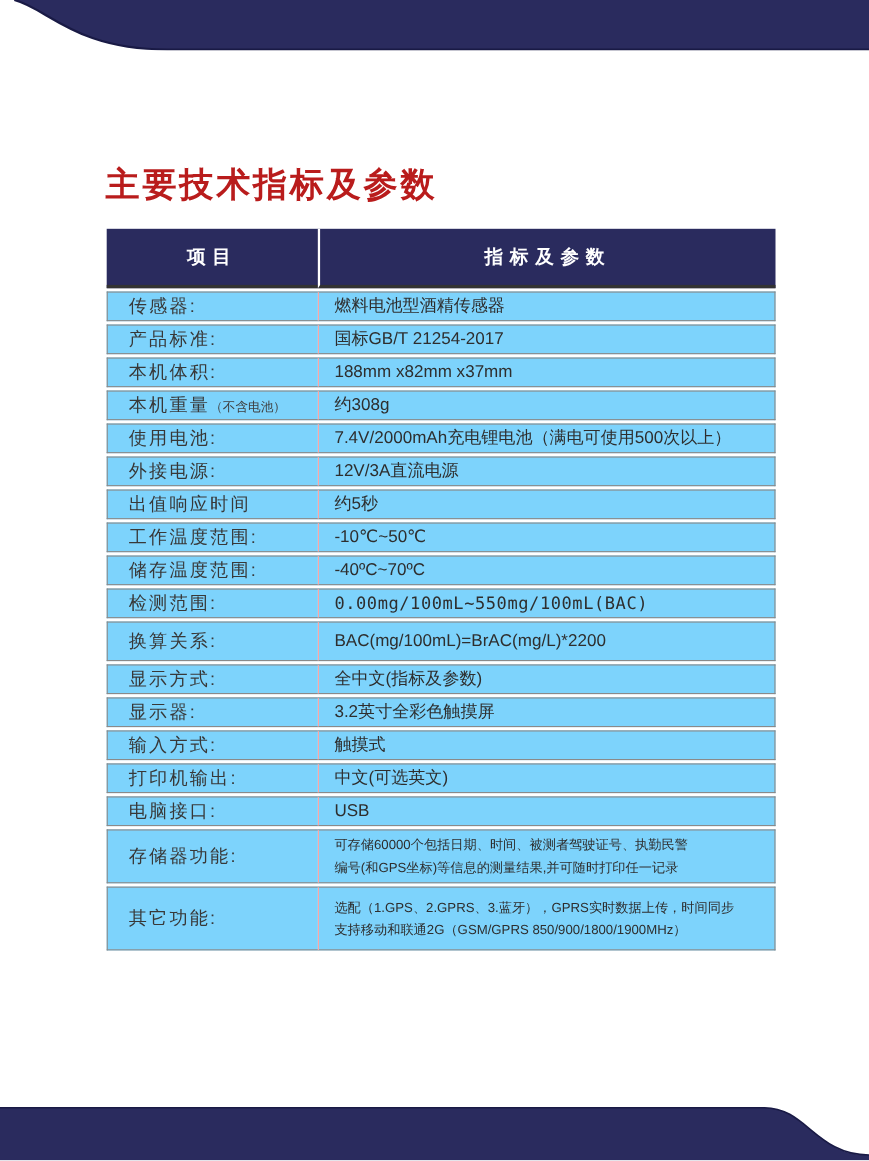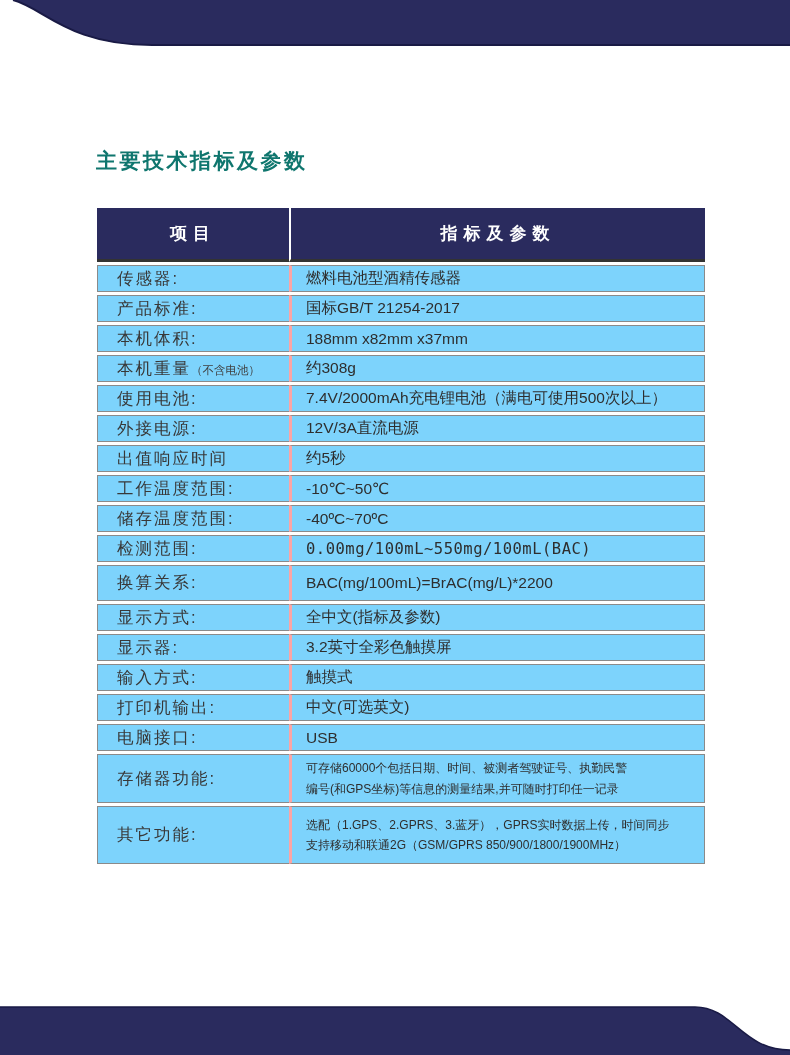--- a/index.html
+++ b/index.html
@@ -11,22 +11,22 @@
   
   .top-banner{position:absolute;top:0;left:0;width:790px;height:46px;}
   .footer-banner{position:absolute;bottom:0;left:0;width:790px;height:50px;}
   .footer-phone{
     position:absolute;top:1019px;left:0;width:690px;text-align:right;
     color:#e8ebf5;font-size:19px;letter-spacing:1.5px;margin-top:43px;
   }
   
   .page-title{
     position:absolute;left:96px;top:147px;
-    font-size:21px;font-weight:bold;letter-spacing:2.5px;
-    color:#0f766e;
+    font-size:31px;font-weight:bold;letter-spacing:2.5px;
+    color:#b91c1c;
   }
   
   .spec-table{
     position:absolute;left:97px;top:205px;width:608px;
     border-collapse:separate;border-spacing:0 3px;table-layout:fixed;
   }
   .spec-table thead td{
     background:#2a2b5e;color:#ffffff;height:49px;
     text-align:center;vertical-align:middle;
     font-size:17px;font-weight:bold;letter-spacing:6px;
@@ -43,21 +43,21 @@
     background:#7dd3fc;vertical-align:middle;
     border-top:1px solid #8a8a8a;border-bottom:1px solid #8a8a8a;
   }
   .spec-table tbody td.label-cell{
     border-left:1px solid #8a8a8a;
     padding:1px 2px 1px 19px;
     font-size:16.5px;letter-spacing:2px;color:#383838;
     white-space:nowrap;
   }
   .spec-table tbody td.value-cell{
-    border-left:3px solid #fca5a5;border-right:1px solid #8a8a8a;
+    border-left:1px solid #fca5a5;border-right:1px solid #8a8a8a;
     padding:1px 4px 1px 14px;
     font-size:15.5px;color:#2e2e2e;white-space:nowrap;
   }
   .label-note{font-size:11.5px;letter-spacing:0;color:#3f3f3f;}
   .label-note.block{display:block;font-size:12px;margin-top:2px;}
   
   .lines .value-line{font-size:13.5px;line-height:1.5;letter-spacing:0;}
   .lines-3 .value-line:last-child{font-size:12px;}
   .lines-2 .value-line{font-size:12px;line-height:1.7;}
   

